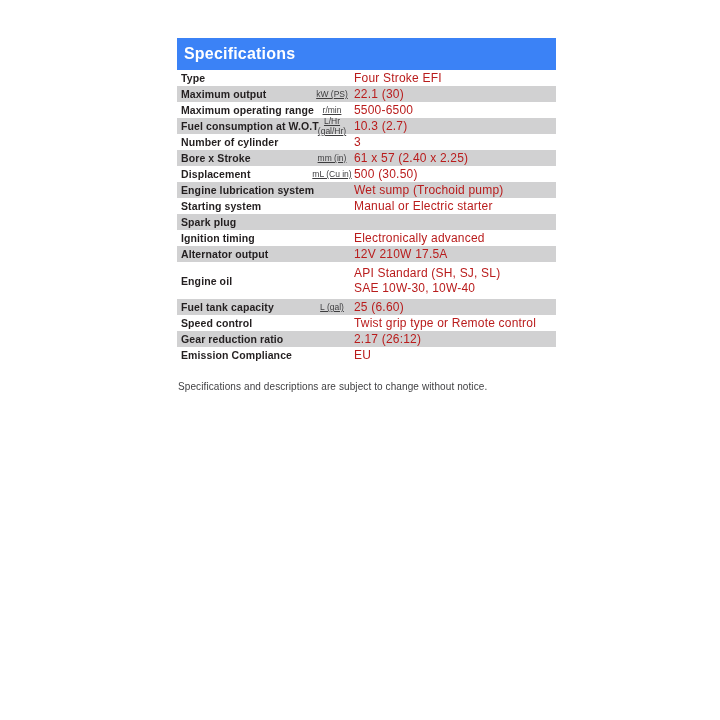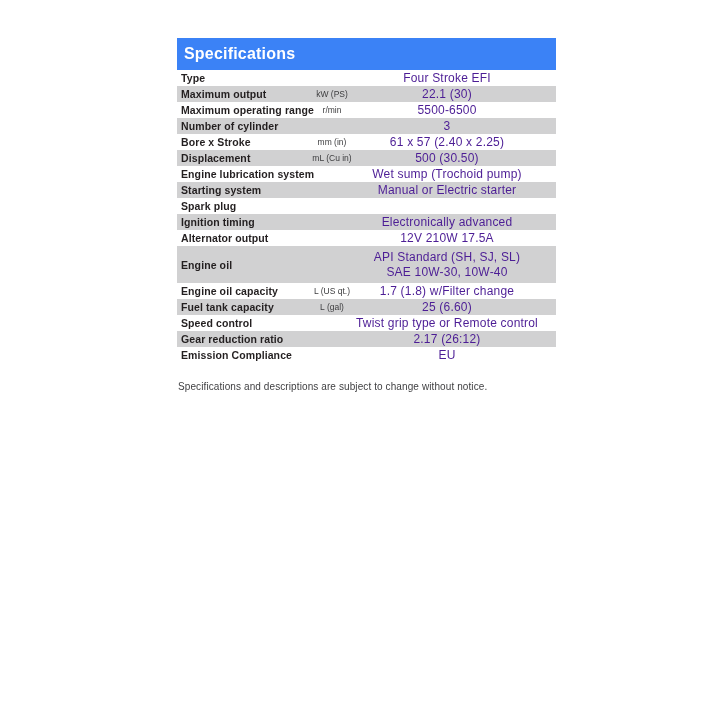--- a/index.html
+++ b/index.html
@@ -53,28 +53,29 @@
     white-space: nowrap;
   }
   .unit {
     left: 123px;
     width: 64px;
     text-align: center;
     font-size: 8.5px;
     line-height: 10px;
     color: #3d3d3f;
     white-space: pre-line;
+    text-decoration: underline;
   }
   .value {
     left: 177px;
     right: 16px;
-    text-align: center;
+    text-align: left;
     font-size: 12px;
     line-height: 15px;
-    color: #4c1d95;
+    color: #b91c1c;
     letter-spacing: 0.2px;
     white-space: pre-line;
   }
   .footer-note {
     margin-top: 18px;
     padding-left: 1px;
     font-size: 10px;
     color: #3f3f41;
     letter-spacing: 0.1px;
   }
@@ -99,20 +100,26 @@
       <div class="cell unit">kW (PS)</div>
       <div class="cell value">22.1 (30)</div>
     </div>
 
     <div class="row">
       <div class="cell label">Maximum operating range</div>
       <div class="cell unit">r/min</div>
       <div class="cell value">5500-6500</div>
     </div>
 
+    <div class="row">
+      <div class="cell label">Fuel consumption at W.O.T</div>
+      <div class="cell unit">L/Hr
+(gal/Hr)</div>
+      <div class="cell value">10.3 (2.7)</div>
+    </div>
 
     <div class="row">
       <div class="cell label">Number of cylinder</div>
       <div class="cell unit"></div>
       <div class="cell value">3</div>
     </div>
 
     <div class="row">
       <div class="cell label">Bore x Stroke</div>
       <div class="cell unit">mm (in)</div>
@@ -154,25 +161,20 @@
       <div class="cell value">12V 210W 17.5A</div>
     </div>
 
     <div class="row tall">
       <div class="cell label">Engine oil</div>
       <div class="cell unit"></div>
       <div class="cell value">API Standard (SH, SJ, SL)
 SAE 10W-30, 10W-40</div>
     </div>
 
-    <div class="row">
-      <div class="cell label">Engine oil capacity</div>
-      <div class="cell unit">L (US qt.)</div>
-      <div class="cell value">1.7 (1.8) w/Filter change</div>
-    </div>
 
     <div class="row">
       <div class="cell label">Fuel tank capacity</div>
       <div class="cell unit">L (gal)</div>
       <div class="cell value">25 (6.60)</div>
     </div>
 
     <div class="row">
       <div class="cell label">Speed control</div>
       <div class="cell unit"></div>

